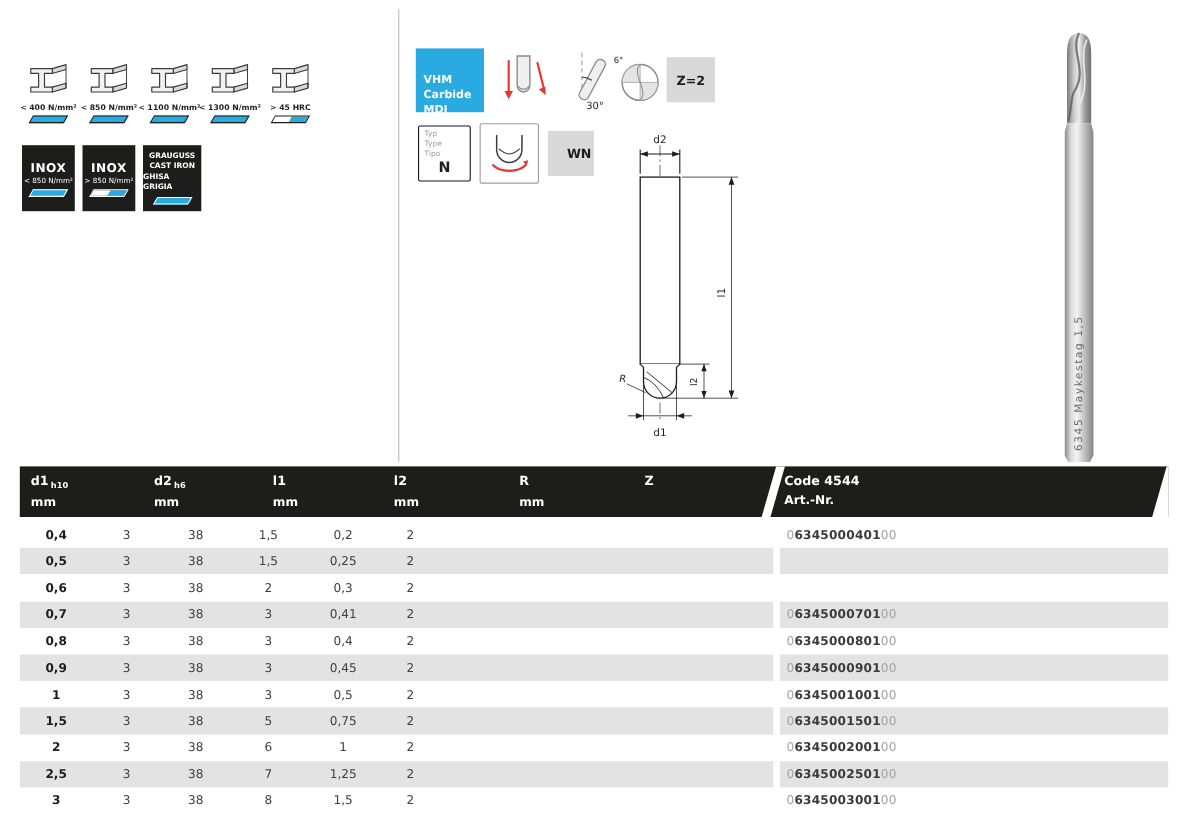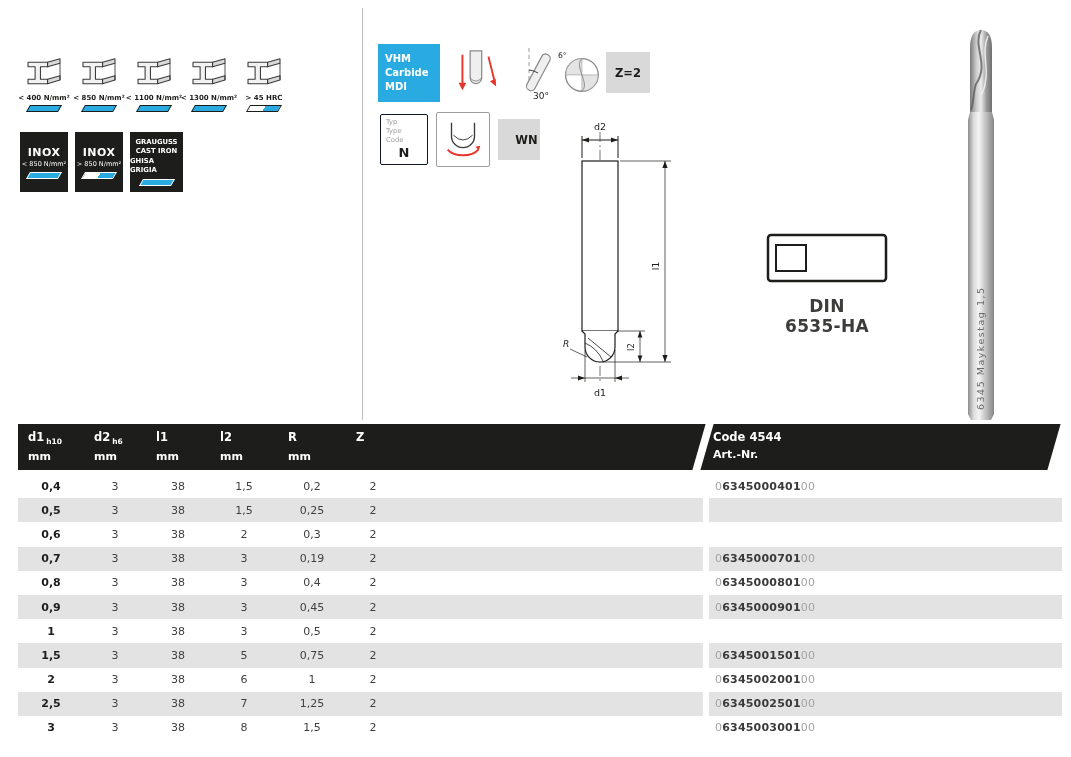--- a/index.html
+++ b/index.html
@@ -20,21 +20,21 @@
   .badge-title { font-size:11px; font-weight:700; letter-spacing:.5px; }
   .badge-line { font-size:6.8px; font-weight:700; line-height:1.35; }
   .badge-sub { font-size:6.5px; margin-top:1px; }
   .badge .stripe { margin-top:4px; border-color:#fff; }
 
   .vline { position:absolute; left:362px; top:8px; width:1px; height:412px; background:#bdbdbd; }
 
   
   .prop { position:absolute; }
   .vhm-box { left:378px; top:44px; width:62px; height:58px; background:#29abe2; color:#fff;
-             font-size:10px; font-weight:700; line-height:1.4; padding:8px 0 0 7px; }
+             font-size:10px; font-weight:700; line-height:1.4; padding:22px 0 0 7px; }
   .icon-box { display:flex; align-items:center; justify-content:center; }
   .plunge-box { left:448px; top:44px; width:52px; height:58px; }
   .angle-box  { left:504px; top:44px; width:50px; height:58px; }
   .face-box   { left:556px; top:46px; width:48px; height:54px; }
   .z-box  { left:606px; top:52px; width:44px; height:41px; background:#d9d9d9; color:#1d1d1b;
             font-weight:700; font-size:11.5px; display:flex; align-items:center; justify-content:center; }
   .typ-box { left:380px; top:114px; width:48px; height:51px; border:1px solid #0f172a; border-radius:2px;
              padding:3px 5px 2px; background:#fff; }
   .typ-line { font-size:6.8px; color:#9d9d9c; line-height:1.3; }
   .typ-value { font-size:13px; font-weight:700; text-align:center; margin-top:1px; }
@@ -46,21 +46,21 @@
   
   .tech-drawing { position:absolute; left:535px; top:116px; }
   .din-block { position:absolute; left:764px; top:232px; width:126px; text-align:center; }
   .din-text { margin-top:8px; font-size:17px; font-weight:700; color:#3c3c3b; line-height:1.2; letter-spacing:.3px; }
   .tool-photo { position:absolute; left:940px; top:24px; }
 
   
   .size-table { position:absolute; left:18px; top:424px; width:1044px; }
   .thead { position:relative; height:46px; background:#1d1d1b; color:#fff; overflow:hidden; }
   .hcols { position:absolute; left:0; top:0; bottom:0; display:grid;
-           grid-template-columns:66px 62px 64px 68px 68px 54px; }
+           grid-template-columns:66px 62px 64px 68px 68px 54px;gap:46px; }
   .hcell { padding:8px 0 0 10px; }
   .hl1 { font-size:11.5px; font-weight:700; line-height:1; white-space:nowrap; }
   .hl1 sub { font-size:7.5px; margin-left:2px; }
   .hl2 { font-size:11px; font-weight:700; margin-top:4px; }
   .hcode { position:absolute; left:695px; top:8px; }
   .hgap { position:absolute; left:681px; top:-5px; width:8px; height:56px; background:#fff; transform:skewX(-16deg); }
   .hend { position:absolute; left:1036px; top:-5px; width:60px; height:56px; background:#fff; transform:skewX(-16deg); }
 
   .tbody { margin-top:4px; }
   .trow { display:grid; grid-template-columns:66px 62px 64px 68px 68px 54px 1fr 6px 353px;
@@ -198,21 +198,21 @@
       <path d="M27 11 C18 19 36 37 27 45" fill="none" stroke="#8a8a8a" stroke-width="1"></path>
       <text x="2" y="10" font-size="8" fill="#1d1d1b">6°</text>
     </svg>
   </div>
 
   <div class="prop z-box">Z=2</div>
 
   <div class="prop typ-box">
     <div class="typ-line">Typ</div>
     <div class="typ-line">Type</div>
-    <div class="typ-line">Code</div>
+    <div class="typ-line">Tipo</div>
     <div class="typ-value">N</div>
   </div>
 
   <div class="prop ball-box">
     <svg viewBox="0 0 48 48" width="46" height="46">
       <path d="M12 6 V20 A12 12 0 0 0 36 20 V6" fill="none" stroke="#3a3a3a" stroke-width="1.4"></path>
       <path d="M14 19 Q24 29 34 19" fill="none" stroke="#3a3a3a" stroke-width="1"></path>
       <path d="M8 34 A18 11 0 0 0 40 34" fill="none" stroke="#e6352b" stroke-width="2"></path>
       <path d="M42 30 l-5 1 l3.5 4 z" fill="#e6352b"></path>
     </svg>
@@ -255,30 +255,20 @@
 
       <line x1="35" y1="233" x2="52" y2="241" stroke-width=".7"></line>
     </g>
     <text x="65" y="14" text-anchor="middle" font-size="9.5" fill="#1d1d1b">d2</text>
     <text transform="translate(124,150) rotate(-90)" text-anchor="middle" font-size="9.5" fill="#1d1d1b">l1</text>
     <text transform="translate(99,231) rotate(-90)" text-anchor="middle" font-size="8.5" fill="#1d1d1b">l2</text>
     <text x="65" y="280" text-anchor="middle" font-size="9.5" fill="#1d1d1b">d1</text>
     <text x="28" y="231" font-size="9" font-style="italic" fill="#1d1d1b">R</text>
   </svg>
 
-  <div class="din-block">
-    <svg viewBox="0 0 122 52" width="122" height="52">
-      <rect x="2" y="3" width="118" height="46" rx="3" fill="#fff" stroke="#1d1d1b" stroke-width="2.5"></rect>
-      <rect x="10" y="13" width="30" height="26" fill="#fff" stroke="#1d1d1b" stroke-width="2"></rect>
-    </svg>
-    <div class="din-text">
-      <div>DIN</div>
-      <div>6535-HA</div>
-    </div>
-  </div>
 
   <svg class="tool-photo" viewBox="0 0 82 402" width="82" height="402">
     <defs>
       <linearGradient id="gshank" x1="0" x2="1" y1="0" y2="0">
         <stop offset="0" stop-color="#8c8c8c"></stop>
           <stop offset="0.22" stop-color="#dcdcdc"></stop>
         <stop offset="0.42" stop-color="#f4f4f4"></stop>
           <stop offset="0.68" stop-color="#c2c2c2"></stop>
         <stop offset="1" stop-color="#858585"></stop>
       </linearGradient>
@@ -363,21 +353,21 @@
           <div class="tc">0,3</div>
           <div class="tc">2</div>
           <div class="tc-fill"></div>
           <div class="tc-gap"></div>
         </div>
         <div class="trow alt">
           <div class="tc c-d1">0,7</div>
           <div class="tc">3</div>
           <div class="tc">38</div>
           <div class="tc">3</div>
-          <div class="tc">0,19</div>
+          <div class="tc">0,41</div>
           <div class="tc">2</div>
           <div class="tc-fill"></div>
           <div class="tc-gap"></div>
           <div class="tc-code"><span class="cp">0</span><span class="cm">6345000701</span><span class="cs">00</span></div>
         </div>
         <div class="trow">
           <div class="tc c-d1">0,8</div>
           <div class="tc">3</div>
           <div class="tc">38</div>
           <div class="tc">3</div>
@@ -400,20 +390,21 @@
         </div>
         <div class="trow">
           <div class="tc c-d1">1</div>
           <div class="tc">3</div>
           <div class="tc">38</div>
           <div class="tc">3</div>
           <div class="tc">0,5</div>
           <div class="tc">2</div>
           <div class="tc-fill"></div>
           <div class="tc-gap"></div>
+          <div class="tc-code"><span class="cp">0</span><span class="cm">6345001001</span><span class="cs">00</span></div>
         </div>
         <div class="trow alt">
           <div class="tc c-d1">1,5</div>
           <div class="tc">3</div>
           <div class="tc">38</div>
           <div class="tc">5</div>
           <div class="tc">0,75</div>
           <div class="tc">2</div>
           <div class="tc-fill"></div>
           <div class="tc-gap"></div>

